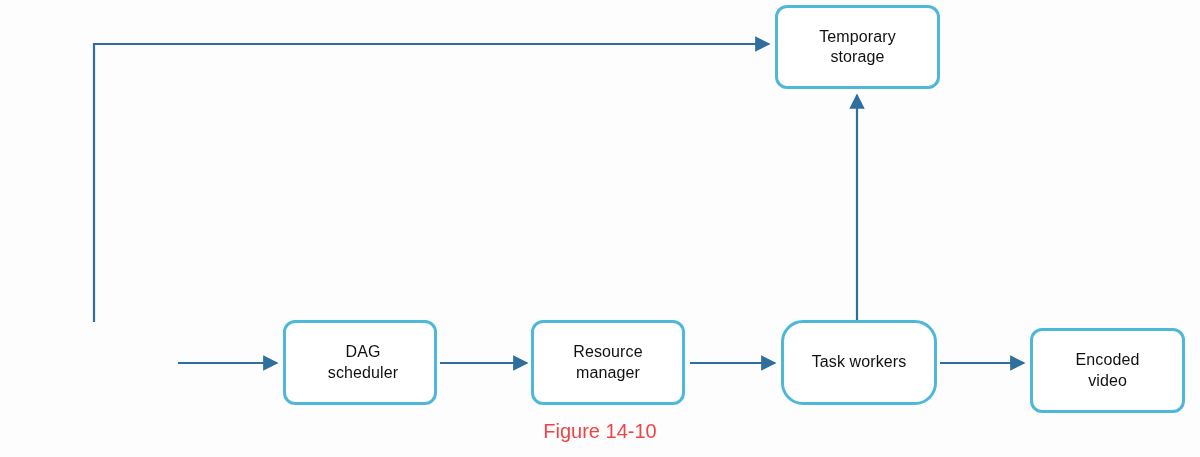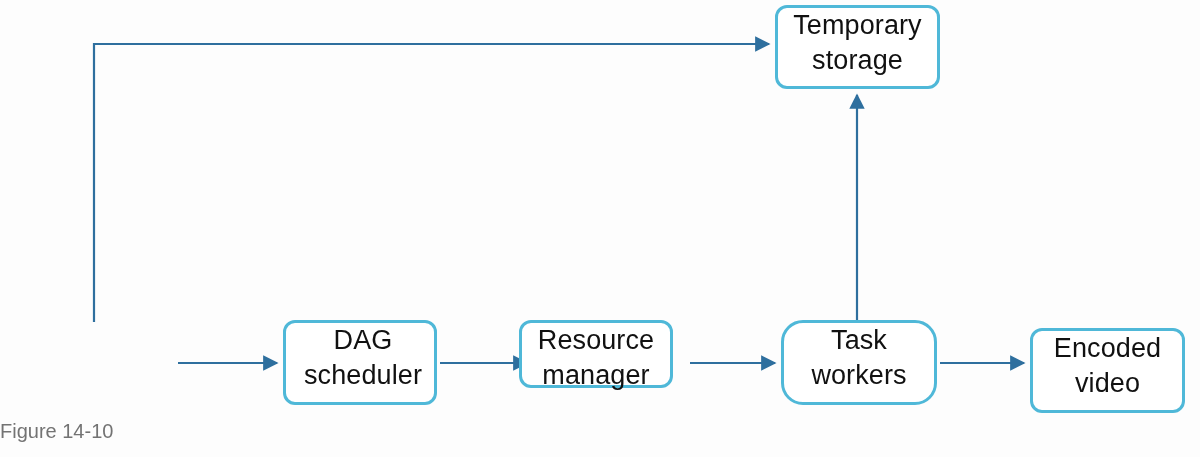--- a/index.html
+++ b/index.html
@@ -24,39 +24,41 @@
     width: 1200px;
     height: 457px;
   }
   .node {
     position: absolute;
     box-sizing: border-box;
     background: #ffffff;
     border: 3px solid #4fb8d8;
     border-radius: 12px;
     display: flex;
+    align-items: center;
     justify-content: center;
     text-align: center;
     color: #111111;
-    font-size: 27px;
+    font-size: 16px;
     line-height: 1.28;
     letter-spacing: 0.1px;
     z-index: 2;
   }
   .node-label {
     display: block;
     padding: 0 6px;
     white-space: pre-line;
   }
   #caption {
     position: absolute;
     left: 0;
     width: 1200px;
+    text-align: center;
     font-size: 20px;
-    color: #737373;
+    color: #ef4444;
     z-index: 3;
   }
 </style>
 </head>
 <body>
 
 <div id="canvas">
 
   <svg id="edges" viewBox="0 0 1200 457" xmlns="http://www.w3.org/2000/svg">
     <defs>
@@ -85,21 +87,21 @@
     <span class="node-label">Temporary
 storage</span>
   </div>
 
 
   <div class="node" style="left:283px; top:320px; width:154px; height:85px;padding-left:6px;">
     <span class="node-label">DAG
 scheduler</span>
   </div>
 
-  <div class="node" style="left:519px; top:320px; width:154px; height:68px;">
+  <div class="node" style="left:531px; top:320px; width:154px; height:85px;">
     <span class="node-label">Resource
 manager</span>
   </div>
 
   <div class="node" style="left:781px; top:320px; width:156px; height:85px;border-radius:22px;">
     <span class="node-label">Task workers</span>
   </div>
 
   <div class="node" style="left:1030px; top:320px; width:155px; height:85px;margin-top:8px;">
     <span class="node-label">Encoded

